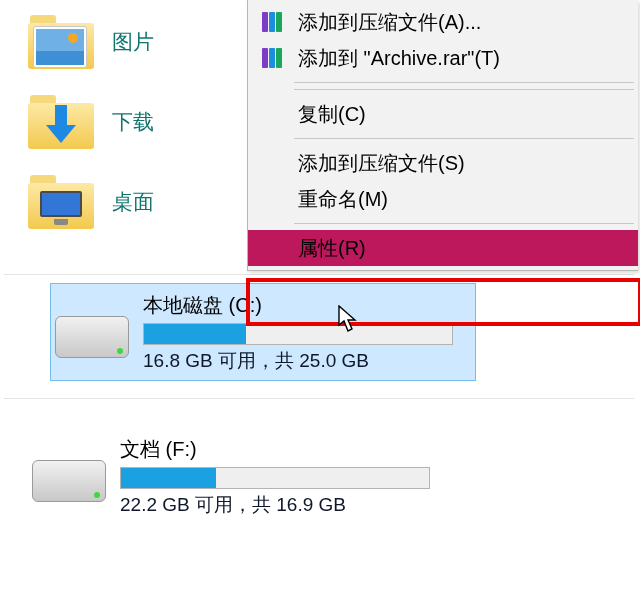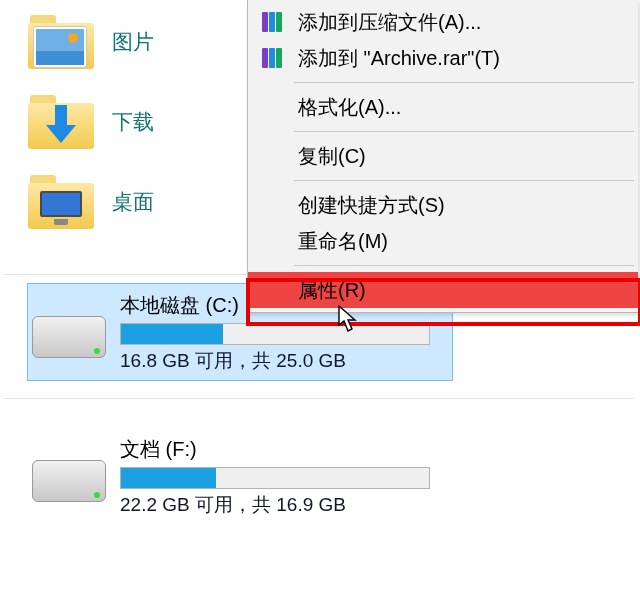--- a/index.html
+++ b/index.html
@@ -147,20 +147,21 @@
     left: 28px;
     width: 424px;
     display: flex;
     align-items: flex-start;
     gap: 14px;
     padding: 6px 0 6px 0;
   }
   .drive-item.selected {
     background: #cde8ff;
     outline: 1px solid #77bdeb;
+    margin-left: 23px;
   }
   .drive-icon {
     width: 74px;
     height: 54px;
     margin-top: 20px;
     margin-left: 4px;
     position: relative;
   }
   .drive-icon .base {
     position: absolute;
@@ -233,21 +234,21 @@
   .cm-item .cm-icon {
     width: 26px;
     height: 26px;
     flex-shrink: 0;
     display: flex;
     align-items: center;
     justify-content: center;
   }
   .cm-item .cm-icon.none { visibility: hidden; }
   .cm-item.highlight {
-    background: #ef4444;
+    background: #be185d;
   }
   .cm-sep {
     height: 1px;
     background: #c7c7c7;
     margin: 6px 4px 6px 46px;
   }
 
   
   .red-box {
     position: absolute;
@@ -376,35 +377,31 @@
           <span class="rar-icon">
             <span></span>
             <span></span>
             <span></span>
           </span>
         </span>
       <span>添加到 "Archive.rar"(T)</span>
     </div>
     <div class="cm-sep"></div>
 
-    <div class="cm-item">
-      <span class="cm-icon none"></span>
-      <span>格式化(A)...</span>
-    </div>
     <div class="cm-sep"></div>
 
     <div class="cm-item">
       <span class="cm-icon none"></span>
       <span>复制(C)</span>
     </div>
     <div class="cm-sep"></div>
 
     <div class="cm-item">
       <span class="cm-icon none"></span>
-      <span>创建快捷方式(S)</span>
+      <span>添加到压缩文件(S)</span>
     </div>
     <div class="cm-item">
       <span class="cm-icon none"></span>
       <span>重命名(M)</span>
     </div>
     <div class="cm-sep"></div>
 
     <div class="cm-item highlight">
       <span class="cm-icon none"></span>
       <span>属性(R)</span>

